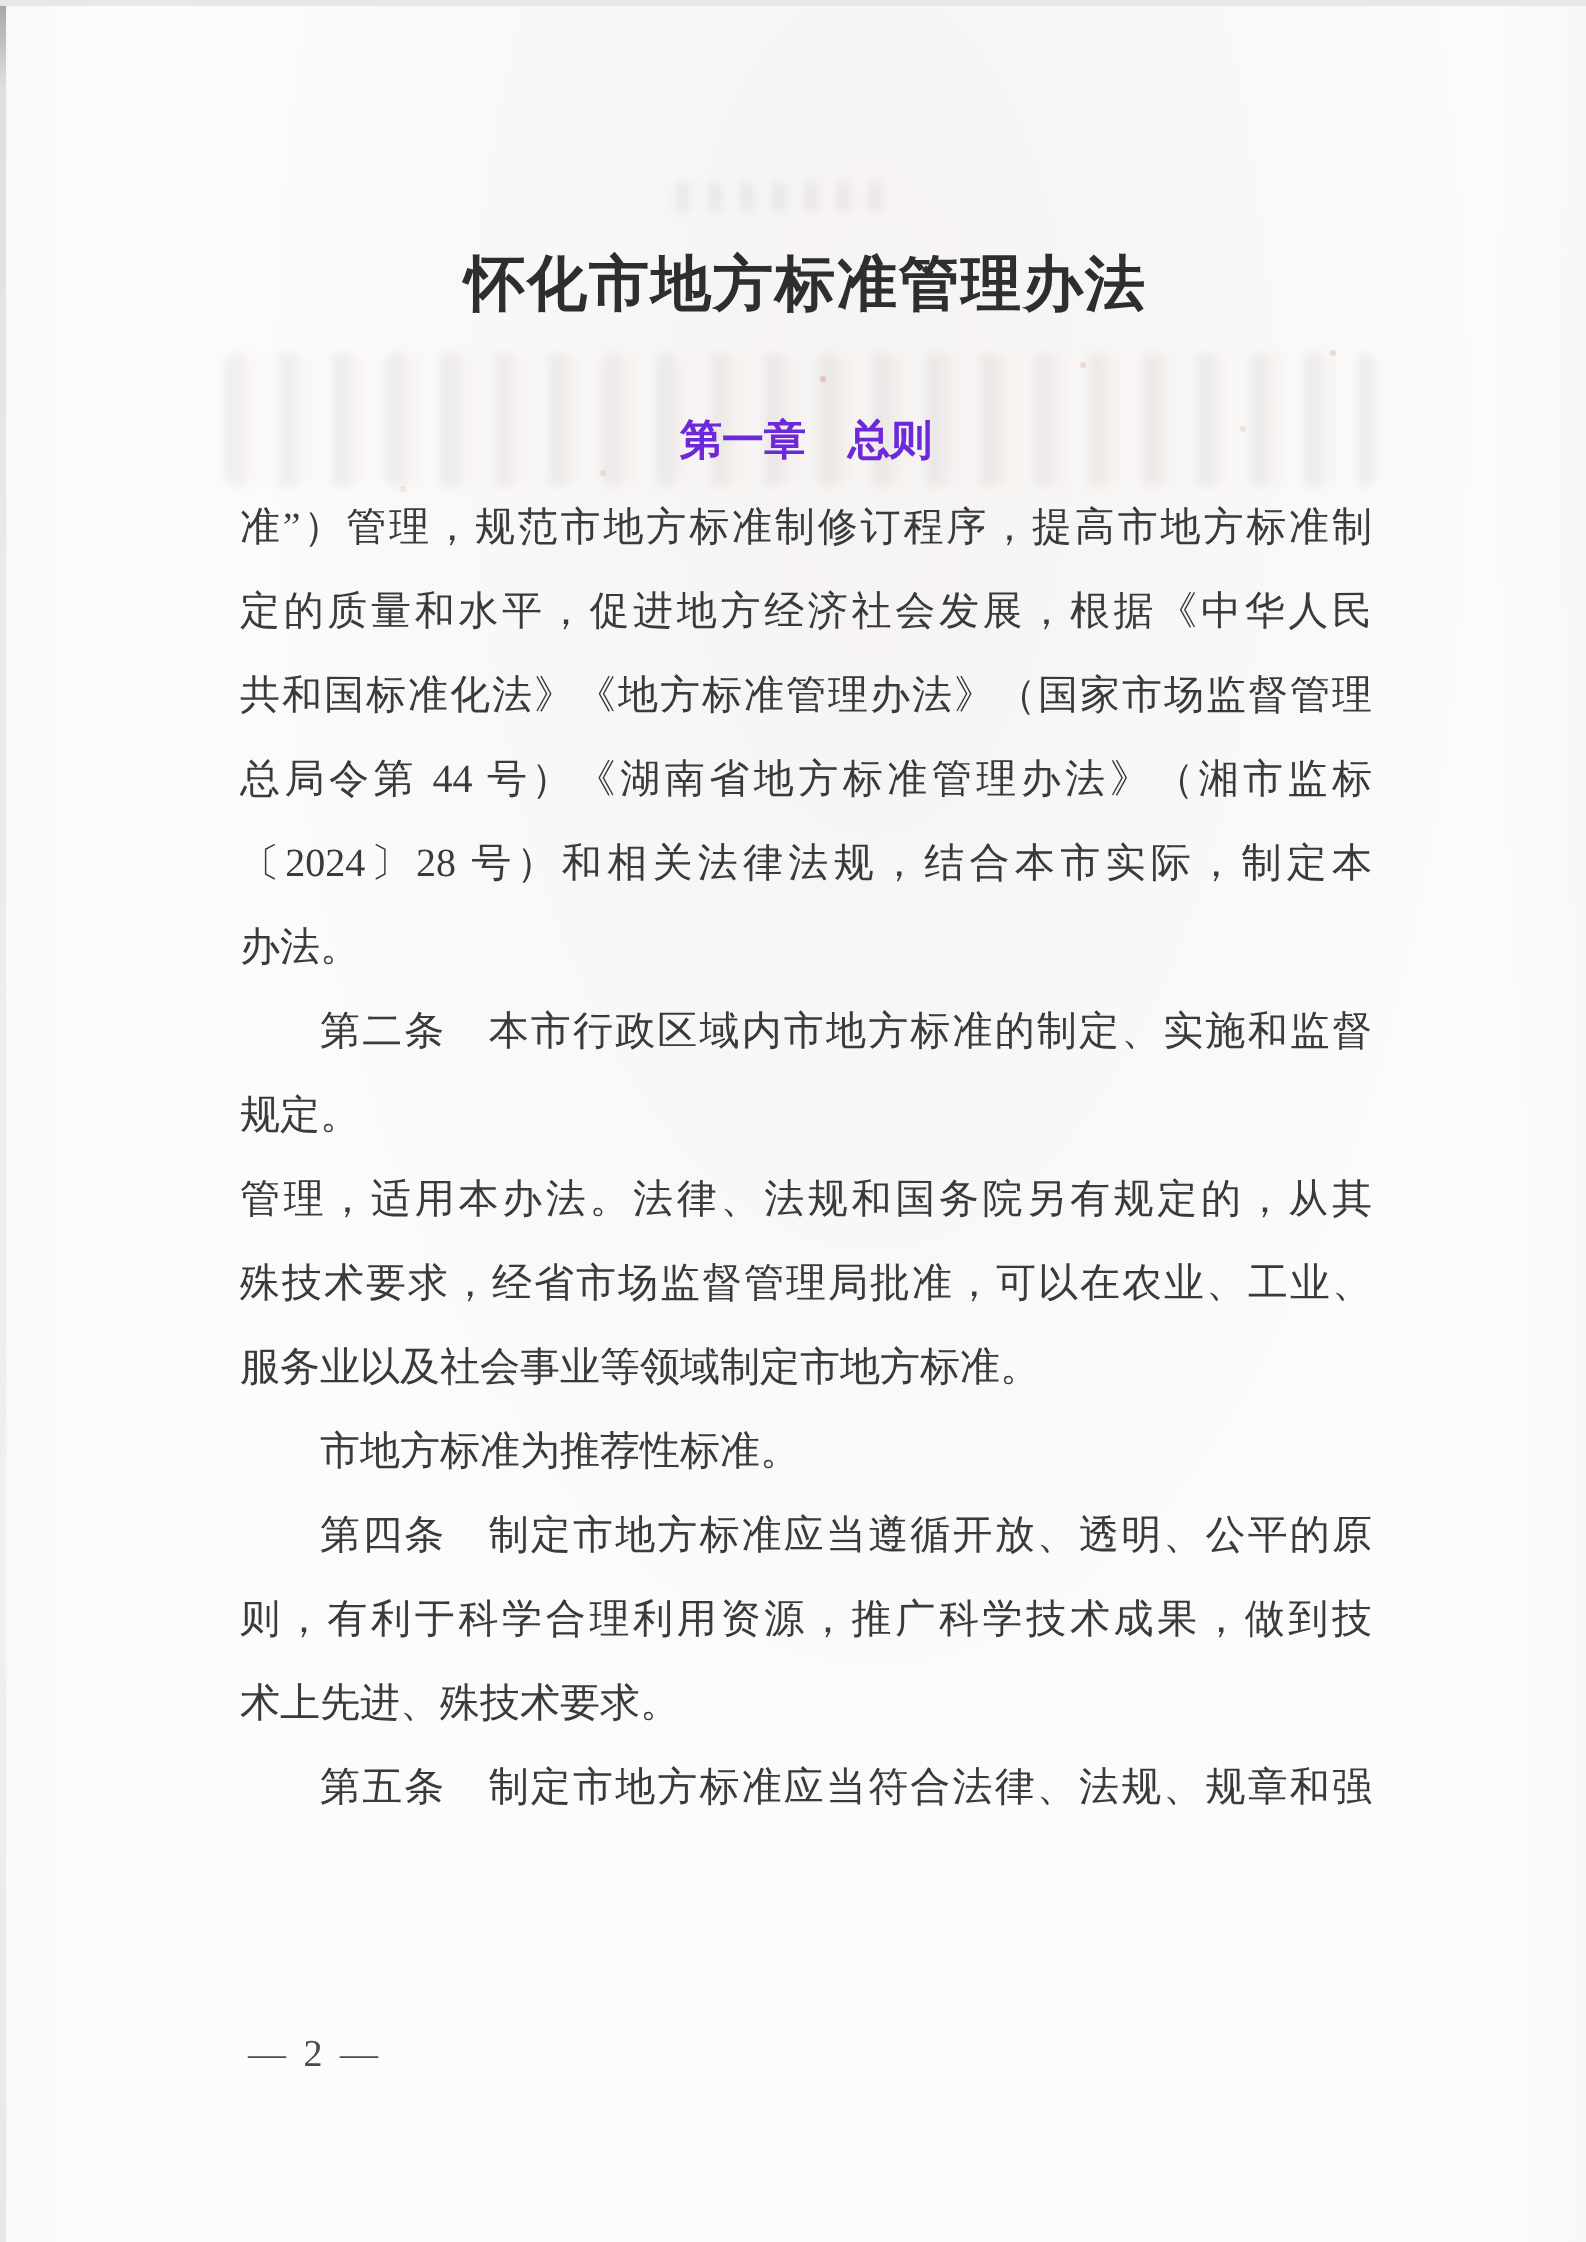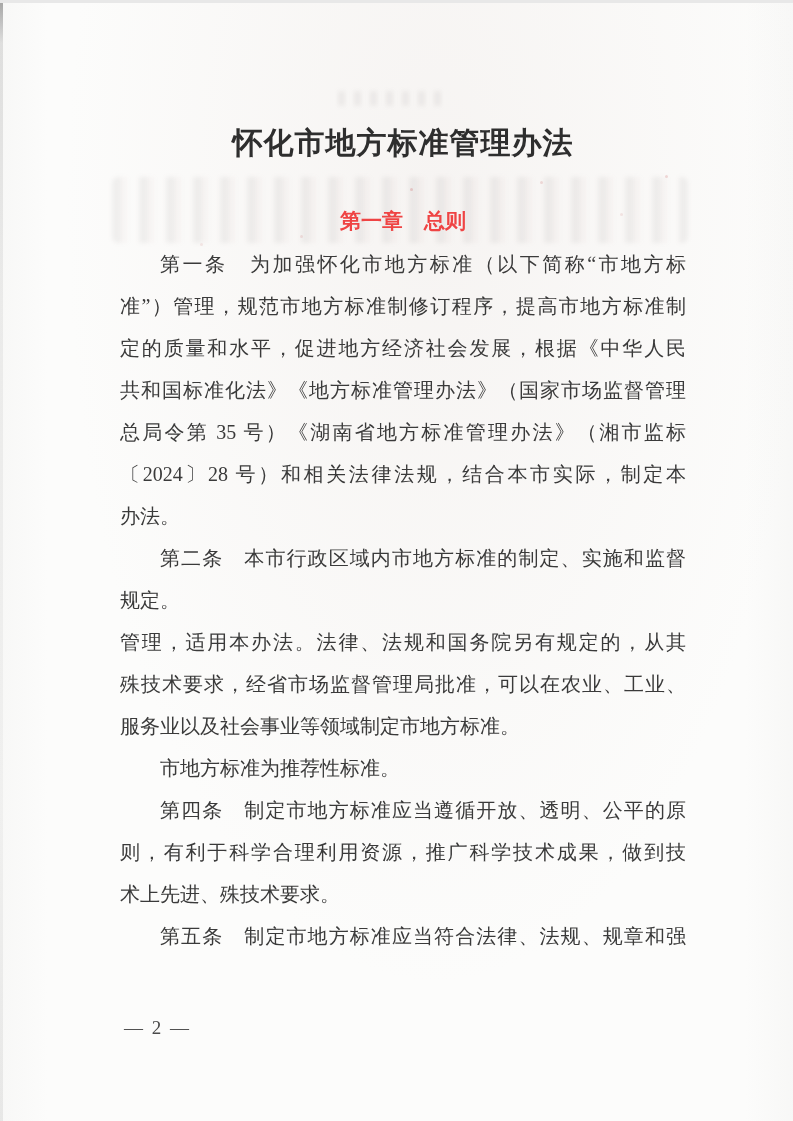--- a/index.html
+++ b/index.html
@@ -80,21 +80,21 @@
   }
   .chapter {
     position: absolute;
     left: 0; top: 203px;
     width: 566px;
     text-align: center;
     font-family: "Liberation Sans", "DejaVu Sans", sans-serif;
     font-weight: 700;
     font-size: 21px;
     line-height: 30px;
-    color: #ef4444;
+    color: #6d28d9;
     z-index: 2;
   }
   .body-text {
     position: absolute;
     left: 0; top: 240px;
     width: 566px;
     font-size: 20px;
     line-height: 42px;
     color: #3a3a3a;
     z-index: 2;
@@ -139,25 +139,24 @@
   <div class="speckle" style="left:620px; top:210px; opacity:.5;"></div>
   <div class="speckle" style="left:665px; top:172px; opacity:.8;"></div>
   <div class="speckle" style="left:200px; top:240px; opacity:.45;"></div>
 
   <div class="doc">
     <div class="title">怀化市地方标准管理办法</div>
 
     <div class="chapter">第一章　总则</div>
 
     <div class="body-text">
-      <div class="line ind jl">第一条　为加强怀化市地方标准（以下简称“市地方标</div>
       <div class="line jl">准”）管理，规范市地方标准制修订程序，提高市地方标准制</div>
       <div class="line jl">定的质量和水平，促进地方经济社会发展，根据《中华人民</div>
       <div class="line jl">共和国标准化法》《地方标准管理办法》（国家市场监督管理</div>
-      <div class="line jl">总局令第 35 号）《湖南省地方标准管理办法》（湘市监标</div>
+      <div class="line jl">总局令第 44 号）《湖南省地方标准管理办法》（湘市监标</div>
       <div class="line jl">〔2024〕28 号）和相关法律法规，结合本市实际，制定本</div>
       <div class="line lft">办法。</div>
       <div class="line ind jl">第二条　本市行政区域内市地方标准的制定、实施和监督</div>
       <div class="line lft">规定。</div>
       <div class="line jl">管理，适用本办法。法律、法规和国务院另有规定的，从其</div>
       <div class="line jl">殊技术要求，经省市场监督管理局批准，可以在农业、工业、</div>
       <div class="line lft">服务业以及社会事业等领域制定市地方标准。</div>
       <div class="line ind lft">市地方标准为推荐性标准。</div>
       <div class="line ind jl">第四条　制定市地方标准应当遵循开放、透明、公平的原</div>
       <div class="line jl">则，有利于科学合理利用资源，推广科学技术成果，做到技</div>

